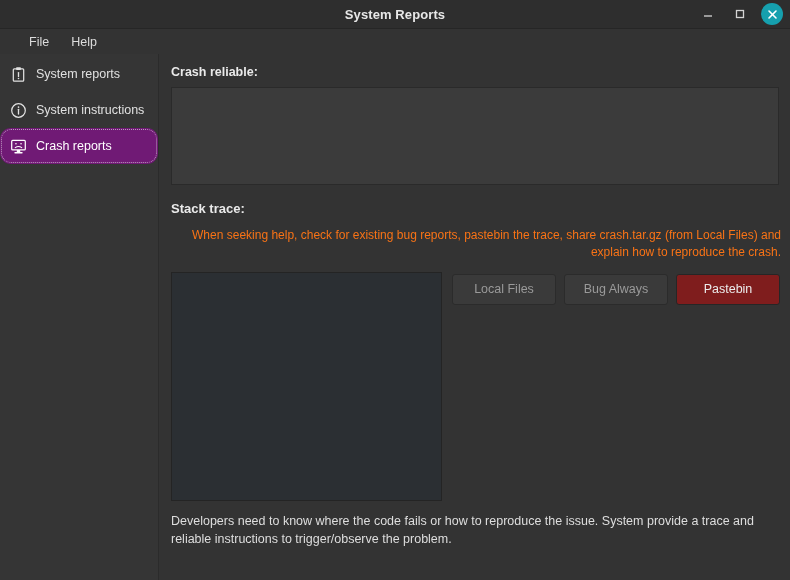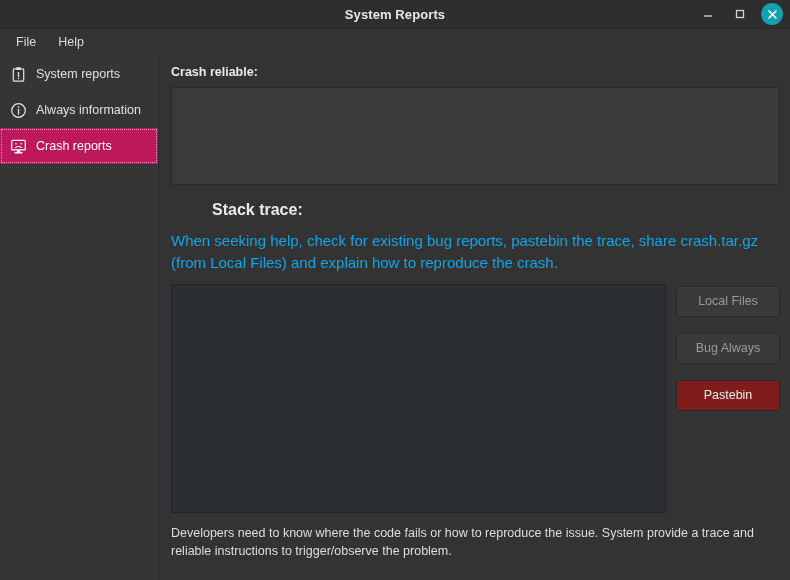--- a/index.html
+++ b/index.html
@@ -51,21 +51,21 @@
     border-radius: 50%;
     background: #16a0ae;
     color: #ffffff;
   }
 
   
   .menubar {
     height: 25px;
     background: #333333;
     display: flex; align-items: center;
-    padding-left: 8px;
+    padding-left: 21px;
     gap: 6px;
     flex: 0 0 auto;
   }
   .menuitem {
     font-size: 12.5px;
     color: #dcdcdc;
     padding: 3px 8px;
     border-radius: 2px;
   }
 
@@ -85,24 +85,25 @@
   .side-item {
     height: 36px;
     display: flex; align-items: center;
     gap: 9px;
     padding-left: 9px;
     color: #e0e0e0;
     font-size: 12.5px;
   }
   .side-item .side-label { white-space: nowrap; }
   .side-item.selected {
-    background: #be185d;
+    background: #701a75;
     color: #ffffff;
     outline: 1px dotted rgba(255,255,255,0.55);
     outline-offset: -2px;
+    border-radius: 11px;
   }
   .side-icon {
     width: 18px; height: 18px;
     display: flex; align-items: center; justify-content: center;
     color: #e2e2e2;
     flex: 0 0 18px;
   }
   .side-item.selected .side-icon { color: #ffffff; }
   .side-icon svg { display: block; }
 
@@ -119,48 +120,48 @@
     color: #eaeaea;
     margin-bottom: 8px;
   }
   .crash-list {
     height: 98px;
     background: #3b3b3b;
     border: 1px solid #2a2a2a;
     width: 608px;
   }
   .stack-label {
-    font-size: 16px;
+    font-size: 13px;
     font-weight: bold;
     color: #eaeaea;
     margin-top: 16px;
     margin-bottom: 11px;
-    margin-left: 41px;
   }
   .help-text {
-    font-size: 15px;
-    color: #0ea5e9;
+    font-size: 12px;
+    color: #f97316;
     line-height: 1.45;
     width: 610px;
     margin-bottom: 10px;
+    text-align: right;
   }
   .trace-row {
     display: flex;
     gap: 10px;
     align-items: flex-start;
   }
   .trace-box {
     width: 495px;
     height: 229px;
     background: #2b2f33;
     border: 1px solid #242424;
   }
   .btncol {
-    display: flex; flex-direction: column;
-    gap: 16px;
+    display: flex; flex-direction: row;
+    gap: 8px;
     padding-top: 2px;
     justify-content: center;
   }
   .btn {
     width: 104px;
     height: 31px;
     border-radius: 3px;
     font-size: 12.5px;
     display: flex; align-items: center; justify-content: center;
     border: 1px solid #2b2b2b;
@@ -229,21 +230,21 @@
       </div>
 
       <div class="side-item">
         <span class="side-icon">
           <svg width="17" height="17" viewBox="0 0 18 18">
             <circle cx="9" cy="9" r="7.2" fill="none" stroke="currentColor" stroke-width="1.3"></circle>
             <circle cx="9" cy="5.4" r="0.9" fill="currentColor"></circle>
             <line x1="9" y1="7.8" x2="9" y2="12.8" stroke="currentColor" stroke-width="1.4" stroke-linecap="round"></line>
           </svg>
         </span>
-        <span class="side-label">Always information</span>
+        <span class="side-label">System instructions</span>
       </div>
 
       <div class="side-item selected">
         <span class="side-icon">
           <svg width="17" height="17" viewBox="0 0 18 18">
             <rect x="1.8" y="2.6" width="14.4" height="10" rx="1" fill="none" stroke="currentColor" stroke-width="1.3"></rect>
             <rect x="7.2" y="12.6" width="3.6" height="2.3" fill="currentColor"></rect>
             <rect x="4.6" y="14.9" width="8.8" height="1.4" rx="0.6" fill="currentColor"></rect>
             <circle cx="6.3" cy="6.1" r="0.85" fill="currentColor"></circle>
             <circle cx="11.7" cy="6.1" r="0.85" fill="currentColor"></circle>

